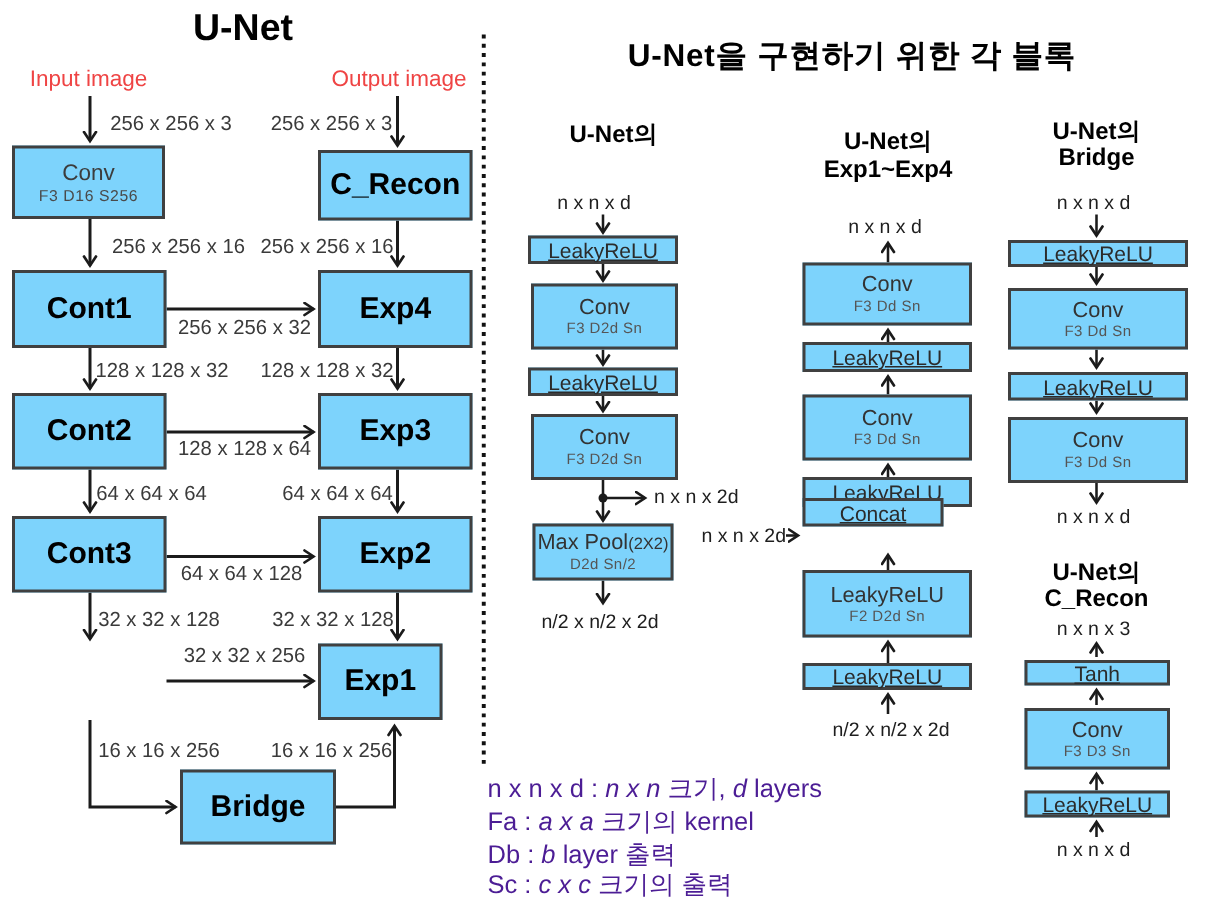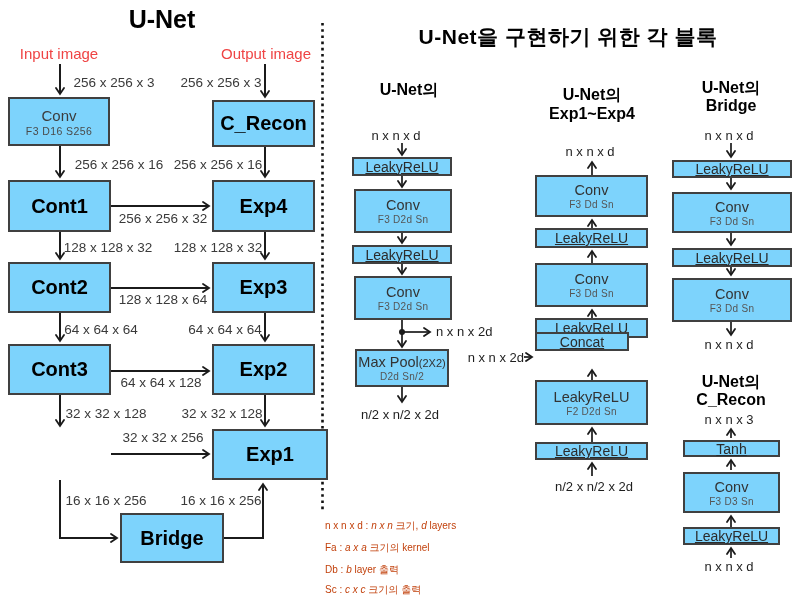--- a/index.html
+++ b/index.html
@@ -24,21 +24,21 @@
   .dim{font-size:13.5px;color:#3a3a3a;}
   .big-label{font-size:20px;font-weight:bold;color:#000;}
   .conv-main{font-size:15px;color:#3c3c3c;}
   .conv-sub{font-size:10.5px;color:#4a4a4a;letter-spacing:0.4px;}
   .rhead{font-size:16px;font-weight:bold;color:#000;}
   .rlabel{font-size:13px;color:#1e1e1e;}
   .sm-main{font-size:14.5px;color:#333;}
   .sm-paren{font-size:11px;color:#333;}
   .sm-sub{font-size:10px;color:#555;letter-spacing:0.3px;}
   .relu-label{font-size:14px;color:#2b2b2b;text-decoration:underline;}
-  .legend-line{font-size:10px;color:#c2410c;white-space:nowrap;text-align:center;}
+  .legend-line{font-size:17px;color:#4c1d95;white-space:nowrap;text-align:center;}
   .it{font-style:italic;}
   .row{display:flex;align-items:baseline;}
 </style>
 </head>
 <body>
 
 <div class="canvas">
 
   <svg class="wires" width="808" height="603" viewBox="0 0 808 603">
     <defs>
@@ -131,21 +131,21 @@
   </div>
   <div class="box" style="left:212px;top:262px;width:103px;height:51px">
     <span class="big-label">Exp3</span>
   </div>
   <div class="box" style="left:8px;top:344px;width:103px;height:51px">
     <span class="big-label">Cont3</span>
   </div>
   <div class="box" style="left:212px;top:344px;width:103px;height:51px">
     <span class="big-label">Exp2</span>
   </div>
-  <div class="box" style="left:212px;top:429px;width:116px;height:51px">
+  <div class="box" style="left:212px;top:429px;width:83px;height:51px">
     <span class="big-label">Exp1</span>
   </div>
   <div class="box" style="left:120px;top:513px;width:104px;height:50px">
     <span class="big-label">Bridge</span>
   </div>
 
   <div class="abs ctr lbl dim" style="left:114px;top:82px">256 x 256 x 3</div>
   <div class="abs ctr lbl dim" style="left:221px;top:82px">256 x 256 x 3</div>
   <div class="abs ctr lbl dim" style="left:119px;top:164px">256 x 256 x 16</div>
   <div class="abs ctr lbl dim" style="left:218px;top:164px">256 x 256 x 16</div>

